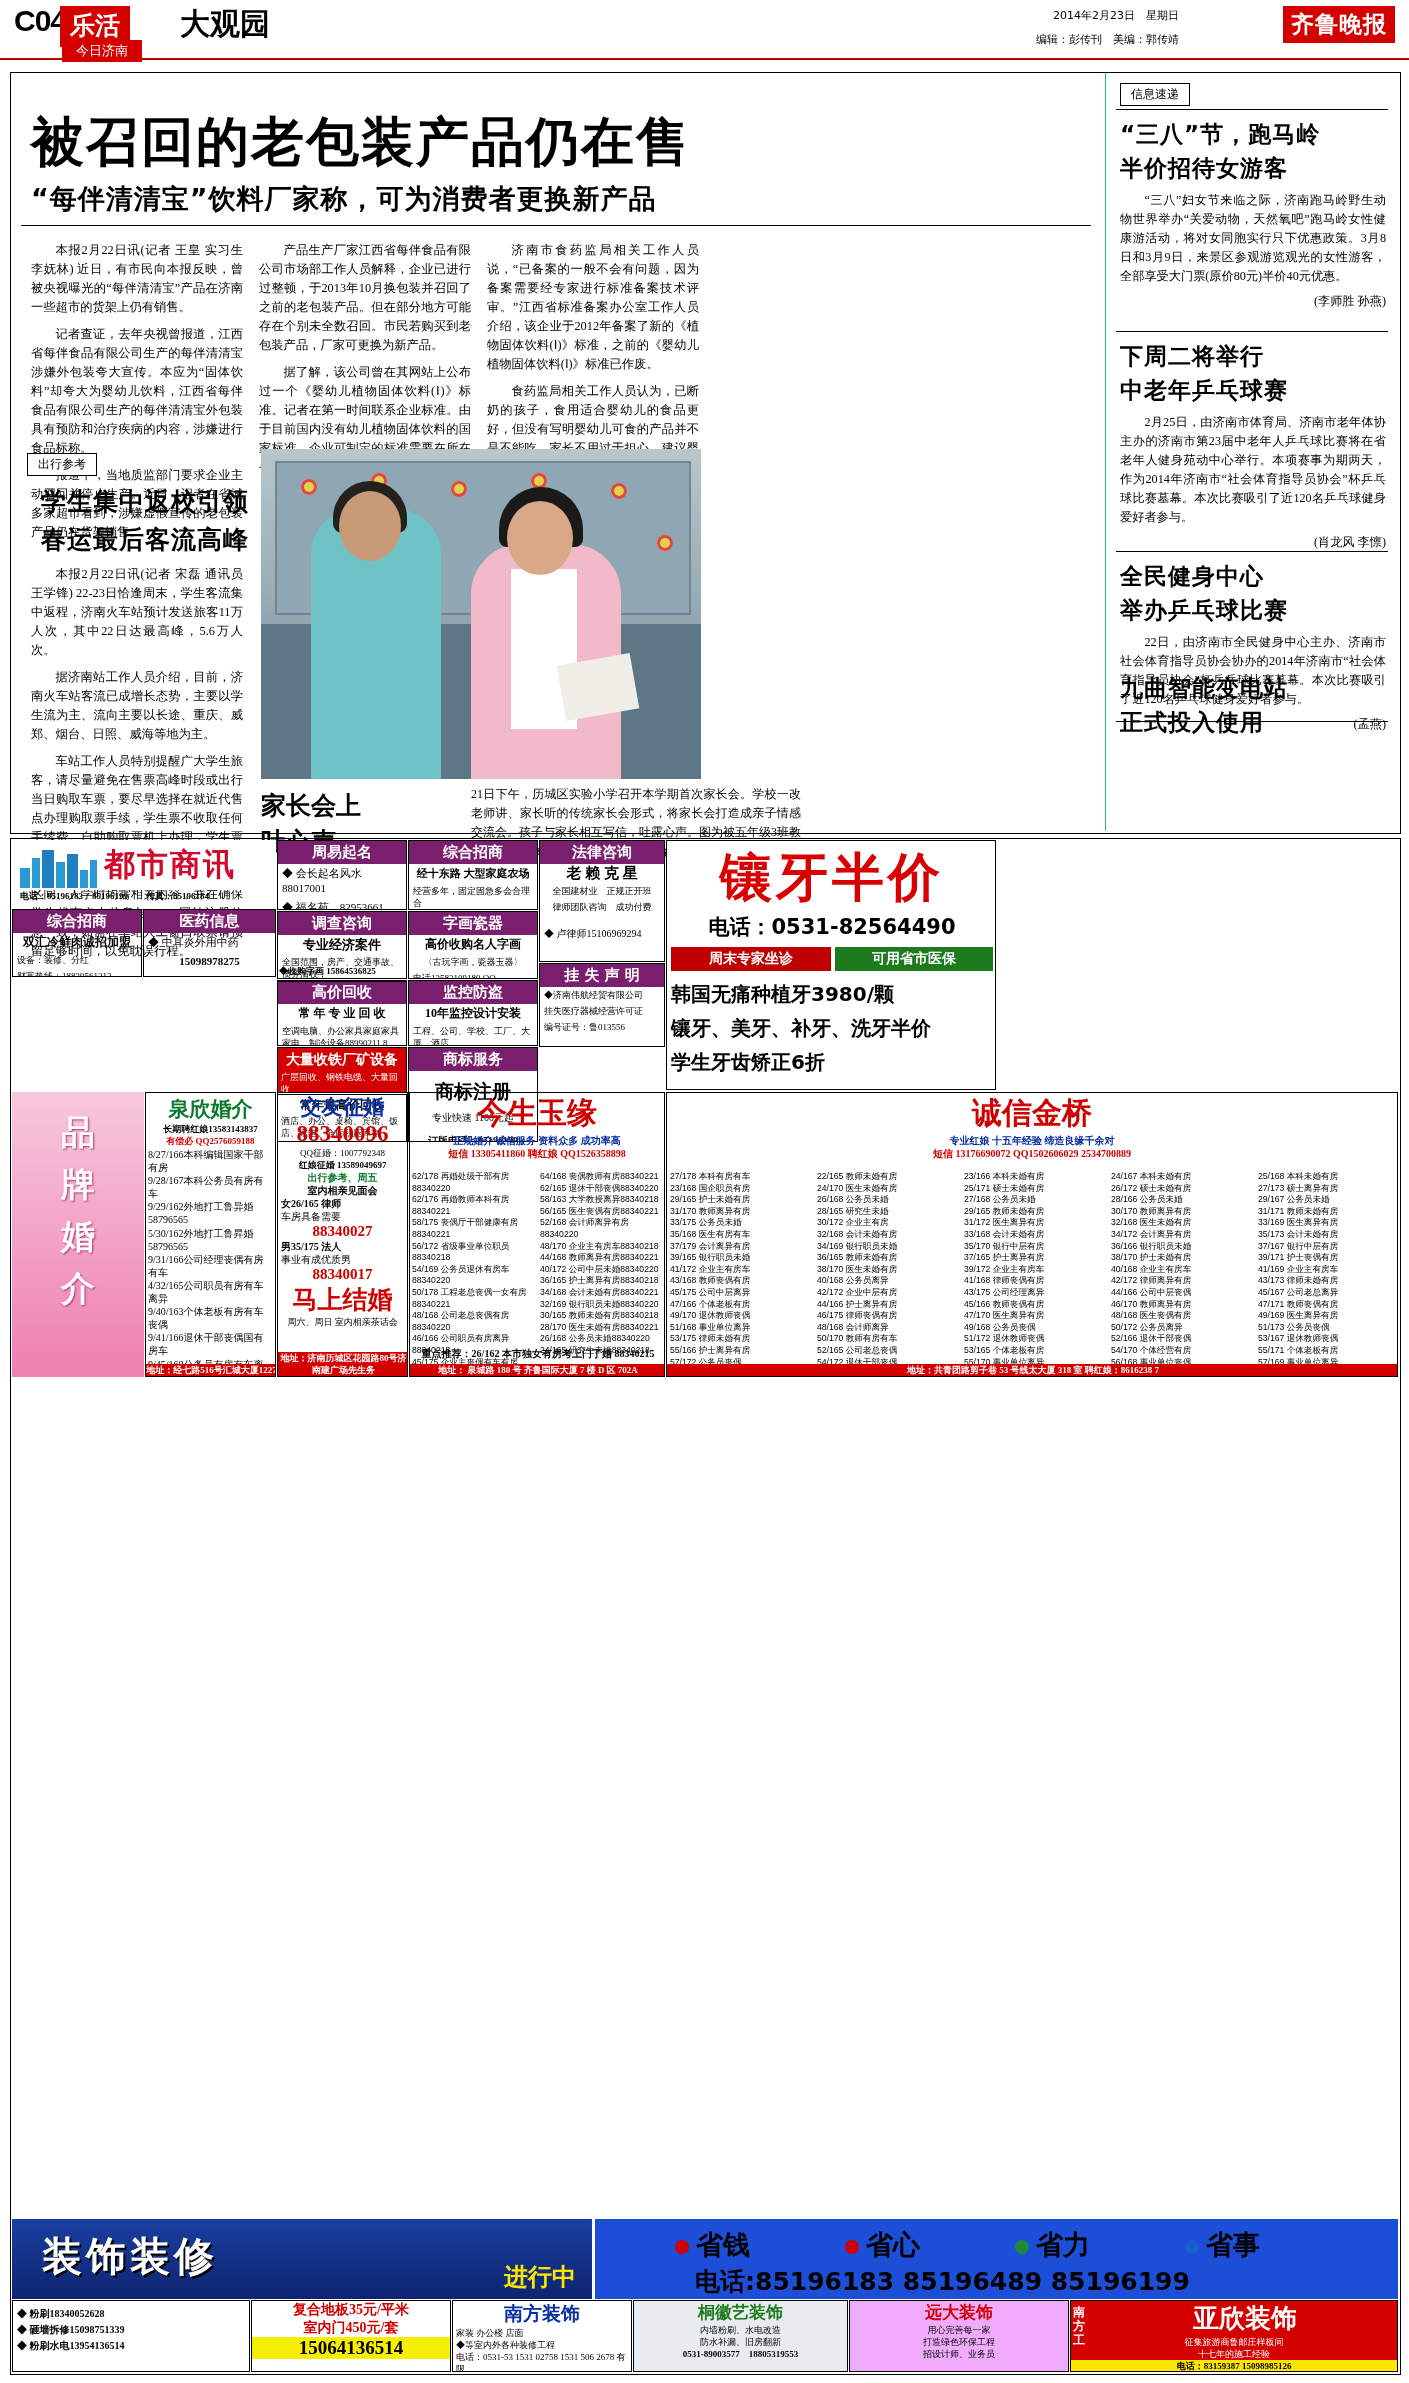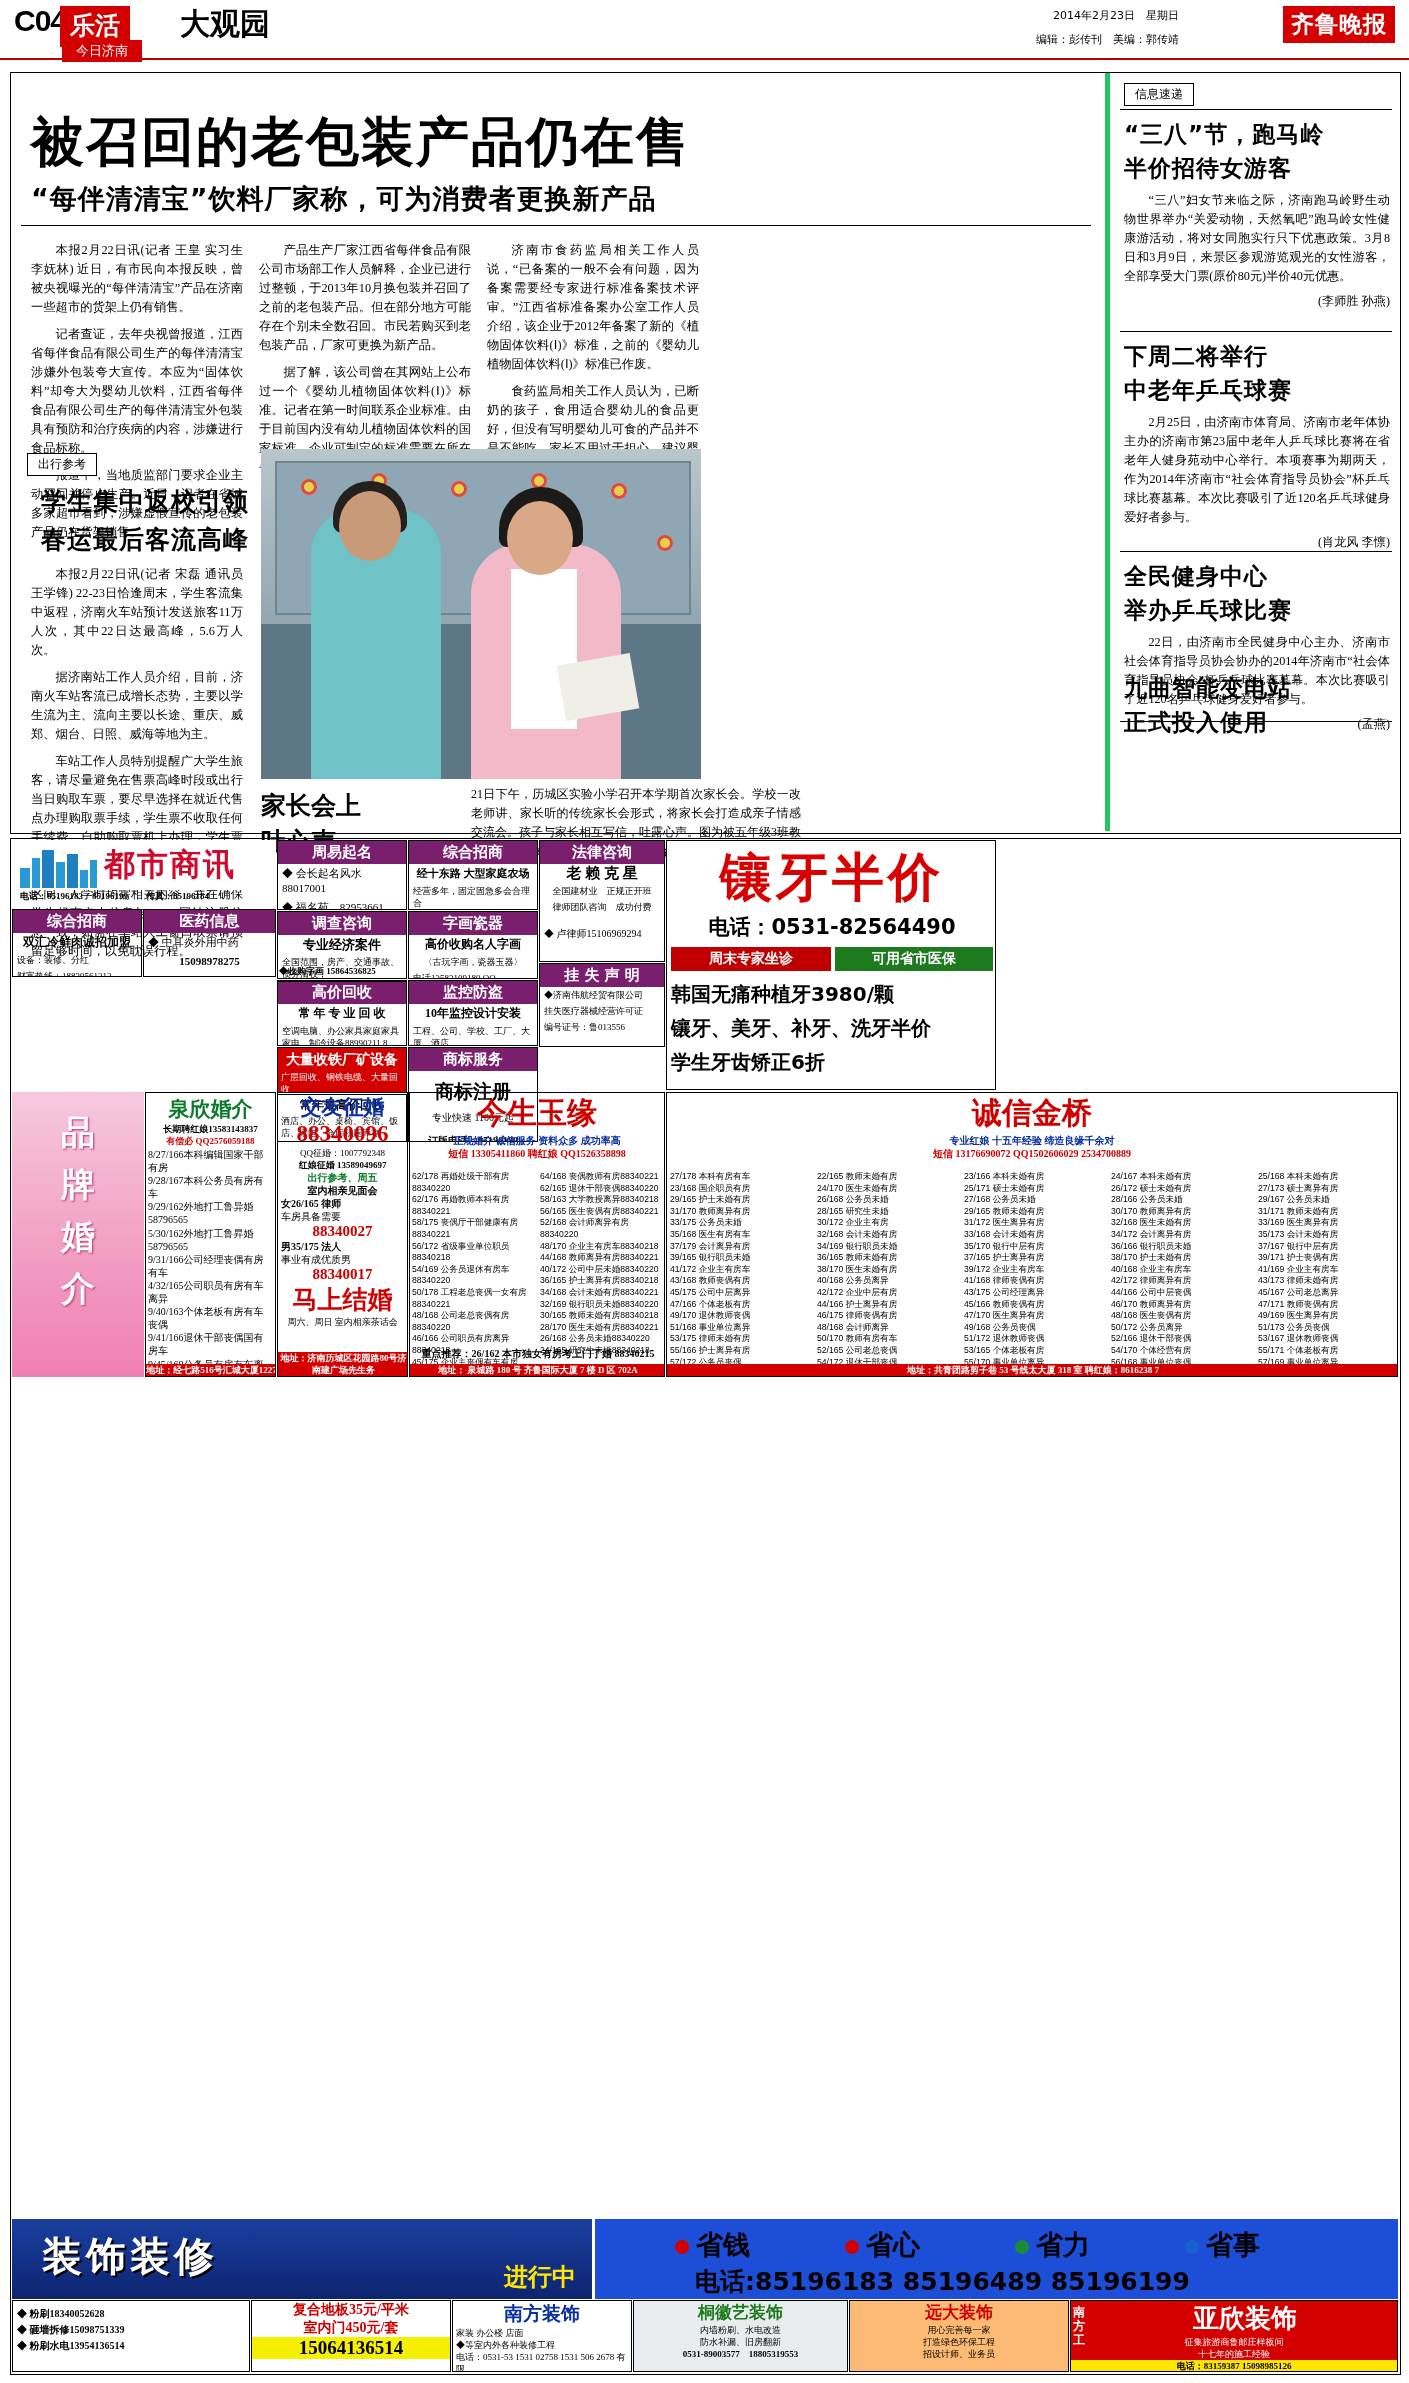--- a/index.html
+++ b/index.html
@@ -12,21 +12,21 @@
   .mh-red{position:absolute;left:60px;top:6px;background:#d40000;color:#fff;padding:3px 10px 5px 10px;font-size:25px;font-weight:bold;font-family:"DejaVu Sans",sans-serif;}
   .mh-big{position:absolute;left:180px;top:4px;font-size:30px;font-weight:bold;font-family:"DejaVu Sans",sans-serif;}
   .mh-sub{position:absolute;left:62px;top:40px;background:#d40000;color:#fff;font-size:13px;padding:2px 14px;font-family:"DejaVu Sans",sans-serif;}
   .mh-date{position:absolute;right:230px;top:8px;font-size:11px;font-family:"DejaVu Sans",sans-serif;}
   .mh-ed{position:absolute;right:230px;top:32px;font-size:11px;font-family:"DejaVu Sans",sans-serif;}
   .mh-logo{position:absolute;right:14px;top:6px;background:#d40000;color:#fff;font-size:23px;font-weight:bold;padding:3px 8px;font-family:"DejaVu Sans",sans-serif;letter-spacing:1px;}
 
   
   .editorial{position:absolute;left:10px;top:72px;width:1389px;height:760px;border:1px solid #000;}
   .left-zone{position:absolute;left:0;top:0;width:1094px;height:758px;}
-  .right-zone{position:absolute;left:1094px;top:0;width:294px;height:758px;border-left:5px solid #22c55e;}
+  .right-zone{position:absolute;left:1094px;top:0;width:294px;height:758px;border-left:1px solid #22c55e;}
 
   .headline{position:absolute;left:20px;top:34px;width:1050px;font-size:53px;font-weight:bold;font-family:"DejaVu Sans",sans-serif;letter-spacing:2px;}
   .subhead{position:absolute;left:20px;top:108px;width:1050px;font-size:27px;font-weight:bold;font-family:"DejaVu Sans",sans-serif;letter-spacing:1px;}
   .rule1{position:absolute;left:10px;top:152px;width:1070px;border-top:1px solid #000;}
 
   .col{position:absolute;font-size:12.3px;line-height:19px;text-align:justify;}
   .col p{margin:0 0 8px 0;text-indent:2em;}
   .c1{left:20px;top:168px;width:212px;}
   .c2{left:248px;top:168px;width:212px;}
   .c3{left:476px;top:168px;width:212px;}
@@ -536,21 +536,21 @@
       <div class="xs" style="padding-left:3px">家装 办公楼 店面</div>
       <div class="xs" style="padding-left:3px">◆等室内外各种装修工程</div>
       <div class="xs" style="padding-left:3px">电话：0531-53 1531 02758 1531 506 2678 有限</div>
     </div>
     <div class="adbox bd" style="left:622px;top:1461px;width:215px;height:72px;background:#e8ecef">
       <div class="ctr b" style="font-size:17px;color:#1d7a1d">桐徽艺装饰</div>
       <div class="xs ctr">内墙粉刷、水电改造</div>
       <div class="xs ctr">防水补漏、旧房翻新</div>
       <div class="xs ctr b">0531-89003577　18805319553</div>
     </div>
-    <div class="adbox bd" style="left:838px;top:1461px;width:220px;height:72px;background:#fdba74">
+    <div class="adbox bd" style="left:838px;top:1461px;width:220px;height:72px;background:#f0abfc">
       <div class="ctr b" style="font-size:17px;color:#d00000">远大装饰</div>
       <div class="xs ctr">用心完善每一家</div>
       <div class="xs ctr">打造绿色环保工程</div>
       <div class="xs ctr">招设计师、业务员</div>
     </div>
     <div class="adbox bd" style="left:1059px;top:1461px;width:328px;height:72px;background:#d40000;color:#fff">
       <div style="position:absolute;left:2px;top:4px;font-size:12px;font-weight:bold;line-height:14px;width:22px">南方工</div>
       <div class="ctr b" style="font-size:26px;margin-left:22px;color:#fff">亚欣装饰</div>
       <div class="xs ctr" style="color:#fff">征集旅游商鲁邮庄样板间</div>
       <div class="xs ctr" style="color:#fff">十七年的施工经验</div>

